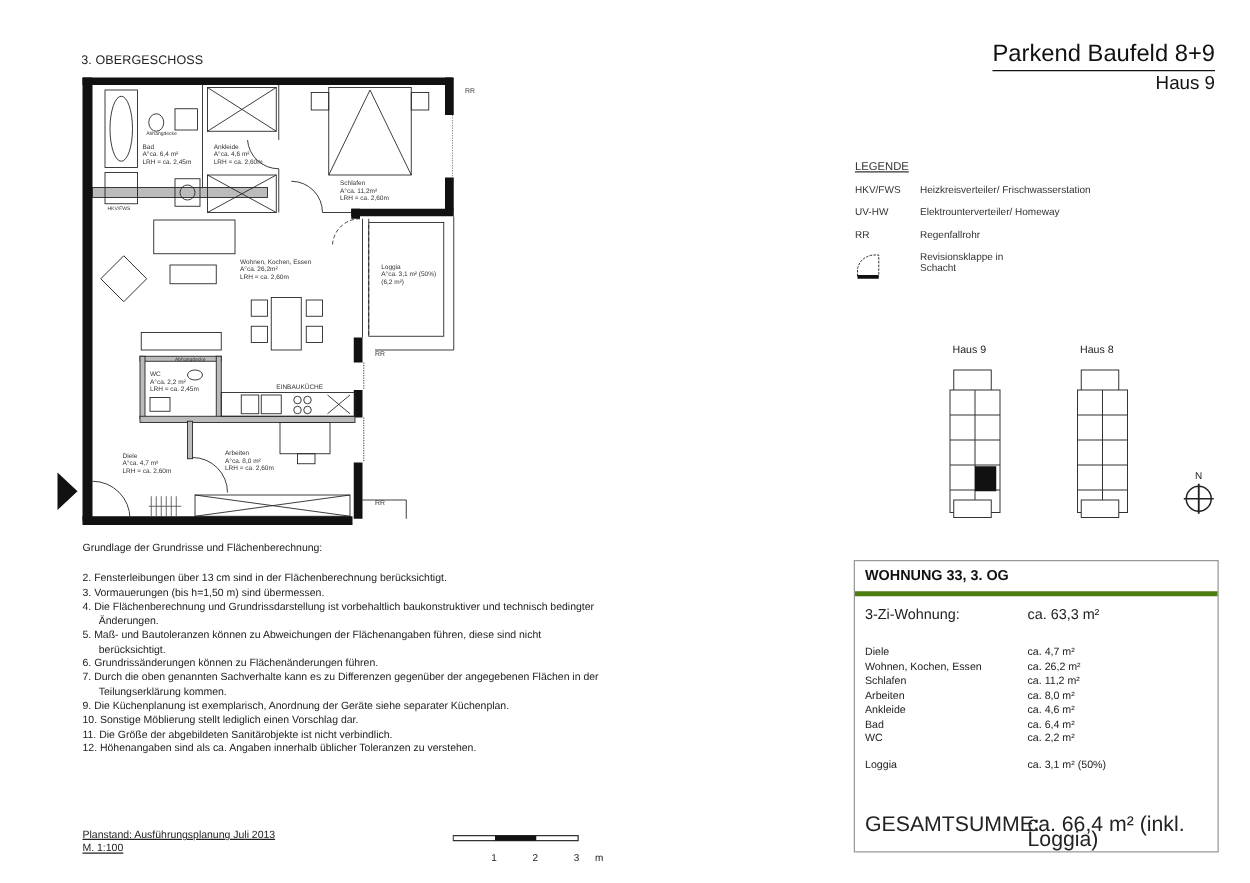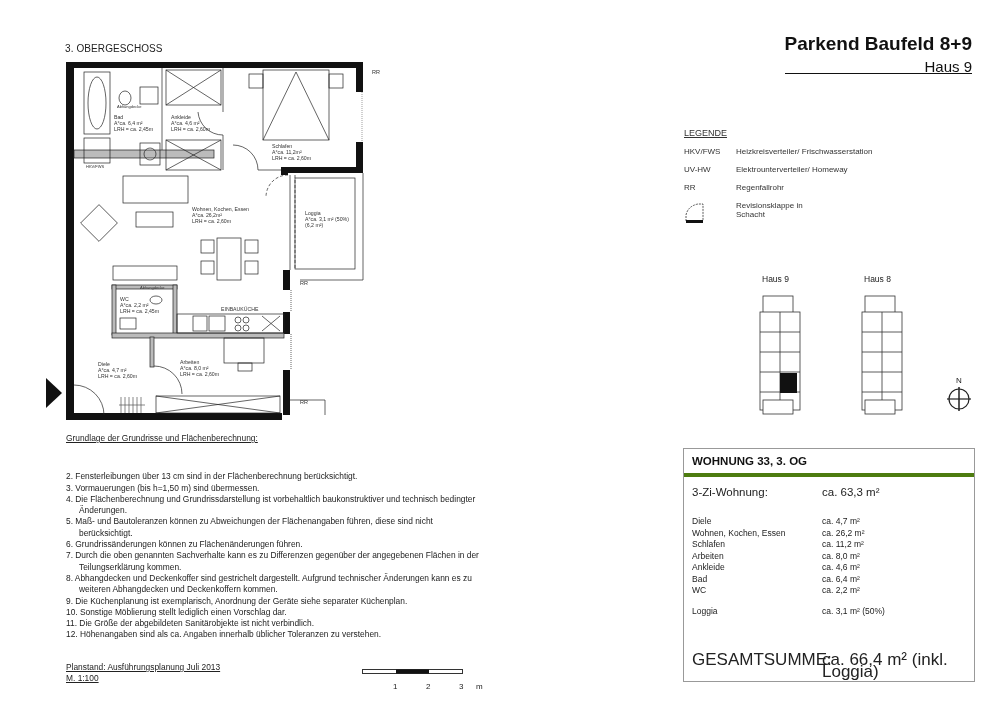--- a/index.html
+++ b/index.html
@@ -1,29 +1,29 @@
 <!DOCTYPE html>
 <html><head>
 <meta charset="utf-8">
 <style>
   html, body { margin:0; padding:0; background:#fff; }
   body { width:1000px; height:706px; position:relative; overflow:hidden;
          font-family:"Liberation Sans", sans-serif; color:#222; }
   .abs { position:absolute; }
   .floor-label { left:65px; top:43px; font-size:10px; letter-spacing:0.1px; }
-  .title { right:28px; top:33px; font-size:19px; color:#111; border-bottom:1px solid #111; padding-bottom:18px; line-height:22px;font-weight:bold; }
+  .title { right:28px; top:33px; font-size:19px; color:#111; border-bottom:1px solid #111; padding-bottom:1px; line-height:22px; }
   .subtitle { right:28px; top:58px; font-size:15px; color:#111; }
   .legend { left:684px; top:128px; font-size:8px; color:#333; }
   .legend-title { font-size:9px; text-decoration:underline; margin-bottom:9px; }
   .legend-row { display:flex; height:18px; align-items:flex-start; }
   .legend-key { width:52px; }
   .legend-icon-row { display:flex; margin-top:0; }
   .legend-icon { width:52px; }
   .notes { left:66px; top:433px; width:420px; font-size:8.4px; color:#222; line-height:11.3px; }
-  .notes-title { text-decoration:underline; margin-bottom:27px; }
+  .notes-title { margin-bottom:13px; }
   .notes ol { margin:0; padding:0; list-style:none; }
   .notes li { padding-left:13px; text-indent:-13px; }
   .plan-meta { left:66px; top:662px; font-size:8.4px; line-height:11px;text-decoration:underline; }
   .scale { left:362px; top:661px; }
   .scale-labels { position:relative; font-size:8px; height:10px; margin-top:3px; }
   .scale-labels span { position:absolute; top:0; }
   .summary { left:683px; top:448px; width:290px; height:232px; border:1px solid #999; font-size:8.5px; color:#222; }
   .summary-head { height:24px; border-bottom:4px solid #4d7c0f; font-weight:bold; font-size:11.5px; padding-left:8px; line-height:24px; color:#111; }
   .summary-body { padding:8px 0 0 8px; position:relative; height:198px; }
   .row { display:flex; line-height:11.5px; }
@@ -240,21 +240,20 @@
 
 <div class="abs notes">
   <div class="notes-title">Grundlage der Grundrisse und Flächenberechnung:</div>
   <ol>
     <li>2. Fensterleibungen über 13 cm sind in der Flächenberechnung berücksichtigt.</li>
     <li>3. Vormauerungen (bis h=1,50 m) sind übermessen.</li>
     <li>4. Die Flächenberechnung und Grundrissdarstellung ist vorbehaltlich baukonstruktiver und technisch bedingter Änderungen.</li>
     <li>5. Maß- und Bautoleranzen können zu Abweichungen der Flächenangaben führen, diese sind nicht berücksichtigt.</li>
     <li>6. Grundrissänderungen können zu Flächenänderungen führen.</li>
     <li>7. Durch die oben genannten Sachverhalte kann es zu Differenzen gegenüber der angegebenen Flächen in der Teilungserklärung kommen.</li>
-    <li>8. Abhangdecken und Deckenkoffer sind gestrichelt dargestellt. Aufgrund technischer Änderungen kann es zu weiteren Abhangdecken und Deckenkoffern kommen.</li>
     <li>9. Die Küchenplanung ist exemplarisch, Anordnung der Geräte siehe separater Küchenplan.</li>
     <li>10. Sonstige Möblierung stellt lediglich einen Vorschlag dar.</li>
     <li>11. Die Größe der abgebildeten Sanitärobjekte ist nicht verbindlich.</li>
     <li>12. Höhenangaben sind als ca. Angaben innerhalb üblicher Toleranzen zu verstehen.</li>
   </ol>
 </div>
 
 <div class="abs plan-meta">
   <div>Planstand: Ausführungsplanung Juli 2013</div>
   <div>M. 1:100</div>

